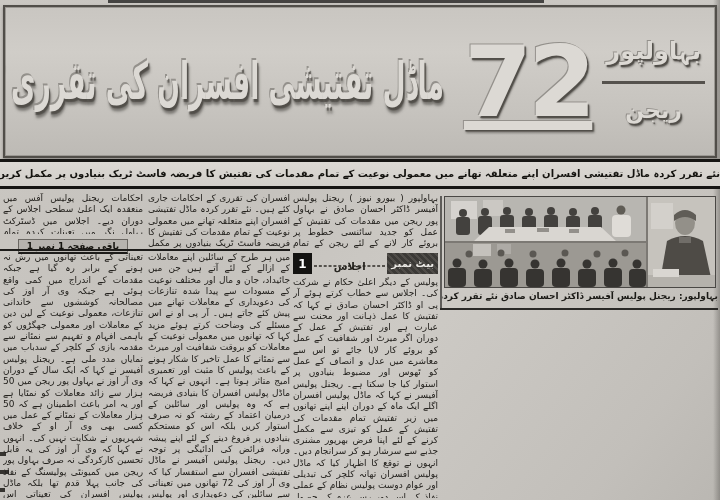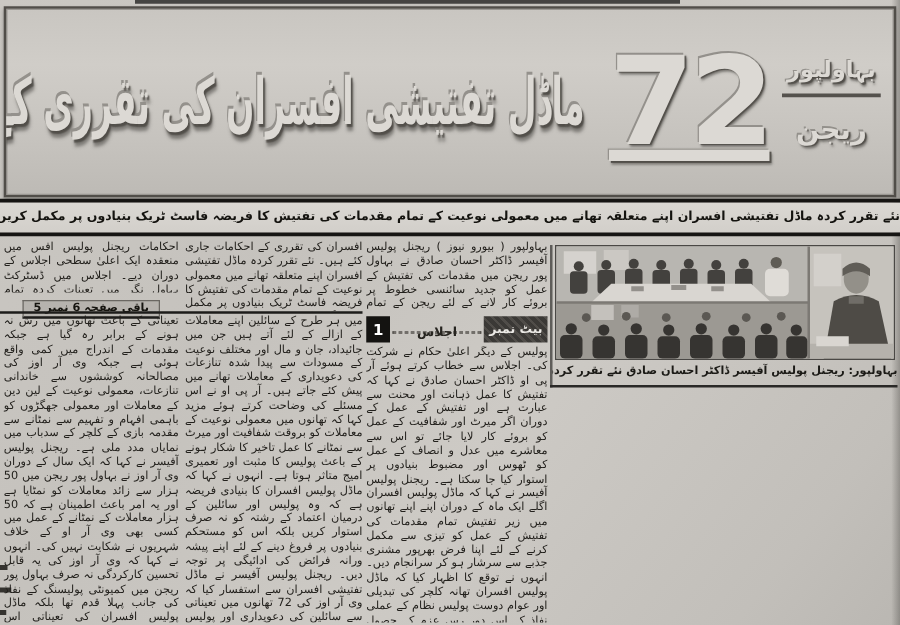--- a/index.html
+++ b/index.html
@@ -24,21 +24,21 @@
     border:2px solid #514e49;
     background:linear-gradient(180deg,#c9c6c1 0%,#d0cdc8 30%,#c6c3be 70%,#bdbab5 100%);
     box-shadow: inset 0 0 0 1px #9b9893, 0 2px 3px rgba(40,38,36,.35);
     display:flex; align-items:center; overflow:hidden;
   }
   .emboss {
     color:#dcd9d4; font-weight:bold;
     text-shadow: 1.5px 1.5px 1px #514e49, -1px -1px 0 #94918c, 2px 3px 2px rgba(60,58,54,.5);
   }
   .mast-loc { flex:0 0 auto; text-align:center; padding:0 10px 0 6px; }
-  .mast-loc .l1 { font-size:18px; line-height:28px; padding:0 4px 4px; border-bottom:3px solid #55524d; }
+  .mast-loc .l1 { font-size:24px; line-height:28px; padding:0 4px 16px; border-bottom:3px solid #55524d; }
   .mast-loc .l2 { font-size:22px; line-height:30px; padding-top:12px; }
   .mast-figure { flex:0 0 auto; font-size:98px; line-height:140px; letter-spacing:-4px; direction:ltr; padding:0 4px;text-decoration:underline; }
   .mast-title-wrap { flex:1 1 auto; text-align:center; overflow:visible; }
   .mast-title { display:inline-block; white-space:nowrap; font-size:28px;
     transform:scale(0.95,1.85); transform-origin:center center; }
   
   .subhead {
     position:absolute; left:0; top:159px; width:720px; height:30px;
     border-top:3px solid #161513; border-bottom:3px solid #161513;
     background:linear-gradient(180deg,#dbd8d3,#d2cfca);
@@ -109,21 +109,21 @@
       <span class="mast-title emboss">ماڈل تفتیشی افسران کی تقرری کے احکامات</span>
     </div>
   </div>
 
   <div class="subhead">نئے تقرر کردہ ماڈل تفتیشی افسران اپنے متعلقہ تھانے میں معمولی نوعیت کے تمام مقدمات کی تفتیش کا فریضہ فاسٹ ٹریک بنیادوں پر مکمل کریں گے، ریجنل پولیس آفیسر ڈاکٹر احسان صادق</div>
 
   <div class="col colR-top">بہاولپور ( بیورو نیوز ) ریجنل پولیس آفیسر ڈاکٹر احسان صادق نے بہاول پور ریجن میں مقدمات کی تفتیش کے عمل کو جدید سائنسی خطوط پر بروئے کار لانے کے لئے ریجن کے تمام تھانوں میں 72 ماڈل تفتیشی</div>
   <div class="col colM-top">افسران کی تقرری کے احکامات جاری کئے ہیں۔ نئے تقرر کردہ ماڈل تفتیشی افسران اپنے متعلقہ تھانے میں معمولی نوعیت کے تمام مقدمات کی تفتیش کا فریضہ فاسٹ ٹریک بنیادوں پر مکمل کریں گے۔ انہوں نے یہ</div>
   <div class="col colL-top">احکامات ریجنل پولیس آفس میں منعقدہ ایک اعلیٰ سطحی اجلاس کے دوران دیے۔ اجلاس میں ڈسٹرکٹ بہاول نگر میں تعینات کردہ تمام ماڈل تفتیشی افسران اور</div>
   <div class="cont-wrap">
-    <span class="cont-box">باقی صفحہ 6 نمبر 5</span>
+    <span class="cont-box">باقی صفحہ 1 نمبر 1</span>
   </div>
   <div class="h-divider"></div>
 
   <div class="kicker">
     <div class="kicker-tag">بیٹ نمبر</div>
     <div class="kicker-mid">اجلاس</div>
     <div class="kicker-num">1</div>
   </div>
 
   <div class="col colR-bot">پولیس کے دیگر اعلیٰ حکام نے شرکت کی۔ اجلاس سے خطاب کرتے ہوئے آر پی او ڈاکٹر احسان صادق نے کہا کہ تفتیش کا عمل ذہانت اور محنت سے عبارت ہے اور تفتیش کے عمل کے دوران اگر میرٹ اور شفافیت کے عمل کو بروئے کار لایا جائے تو اس سے معاشرے میں عدل و انصاف کے عمل کو ٹھوس اور مضبوط بنیادوں پر استوار کیا جا سکتا ہے۔ ریجنل پولیس آفیسر نے کہا کہ ماڈل پولیس افسران اگلے ایک ماہ کے دوران اپنے اپنے تھانوں میں زیر تفتیش تمام مقدمات کی تفتیش کے عمل کو تیزی سے مکمل کرنے کے لئے اپنا فرض بھرپور مشنری جذبے سے سرشار ہو کر سرانجام دیں۔ انہوں نے توقع کا اظہار کیا کہ ماڈل پولیس افسران تھانہ کلچر کی تبدیلی اور عوام دوست پولیس نظام کے عملی نفاذ کے اس دور رس عزم کے حصول میں مددگار ثابت ہوں گے۔ آر پی او نے نئے ماڈل تفتیشی افسران کو ہدایت کی کہ تھانوں</div>

